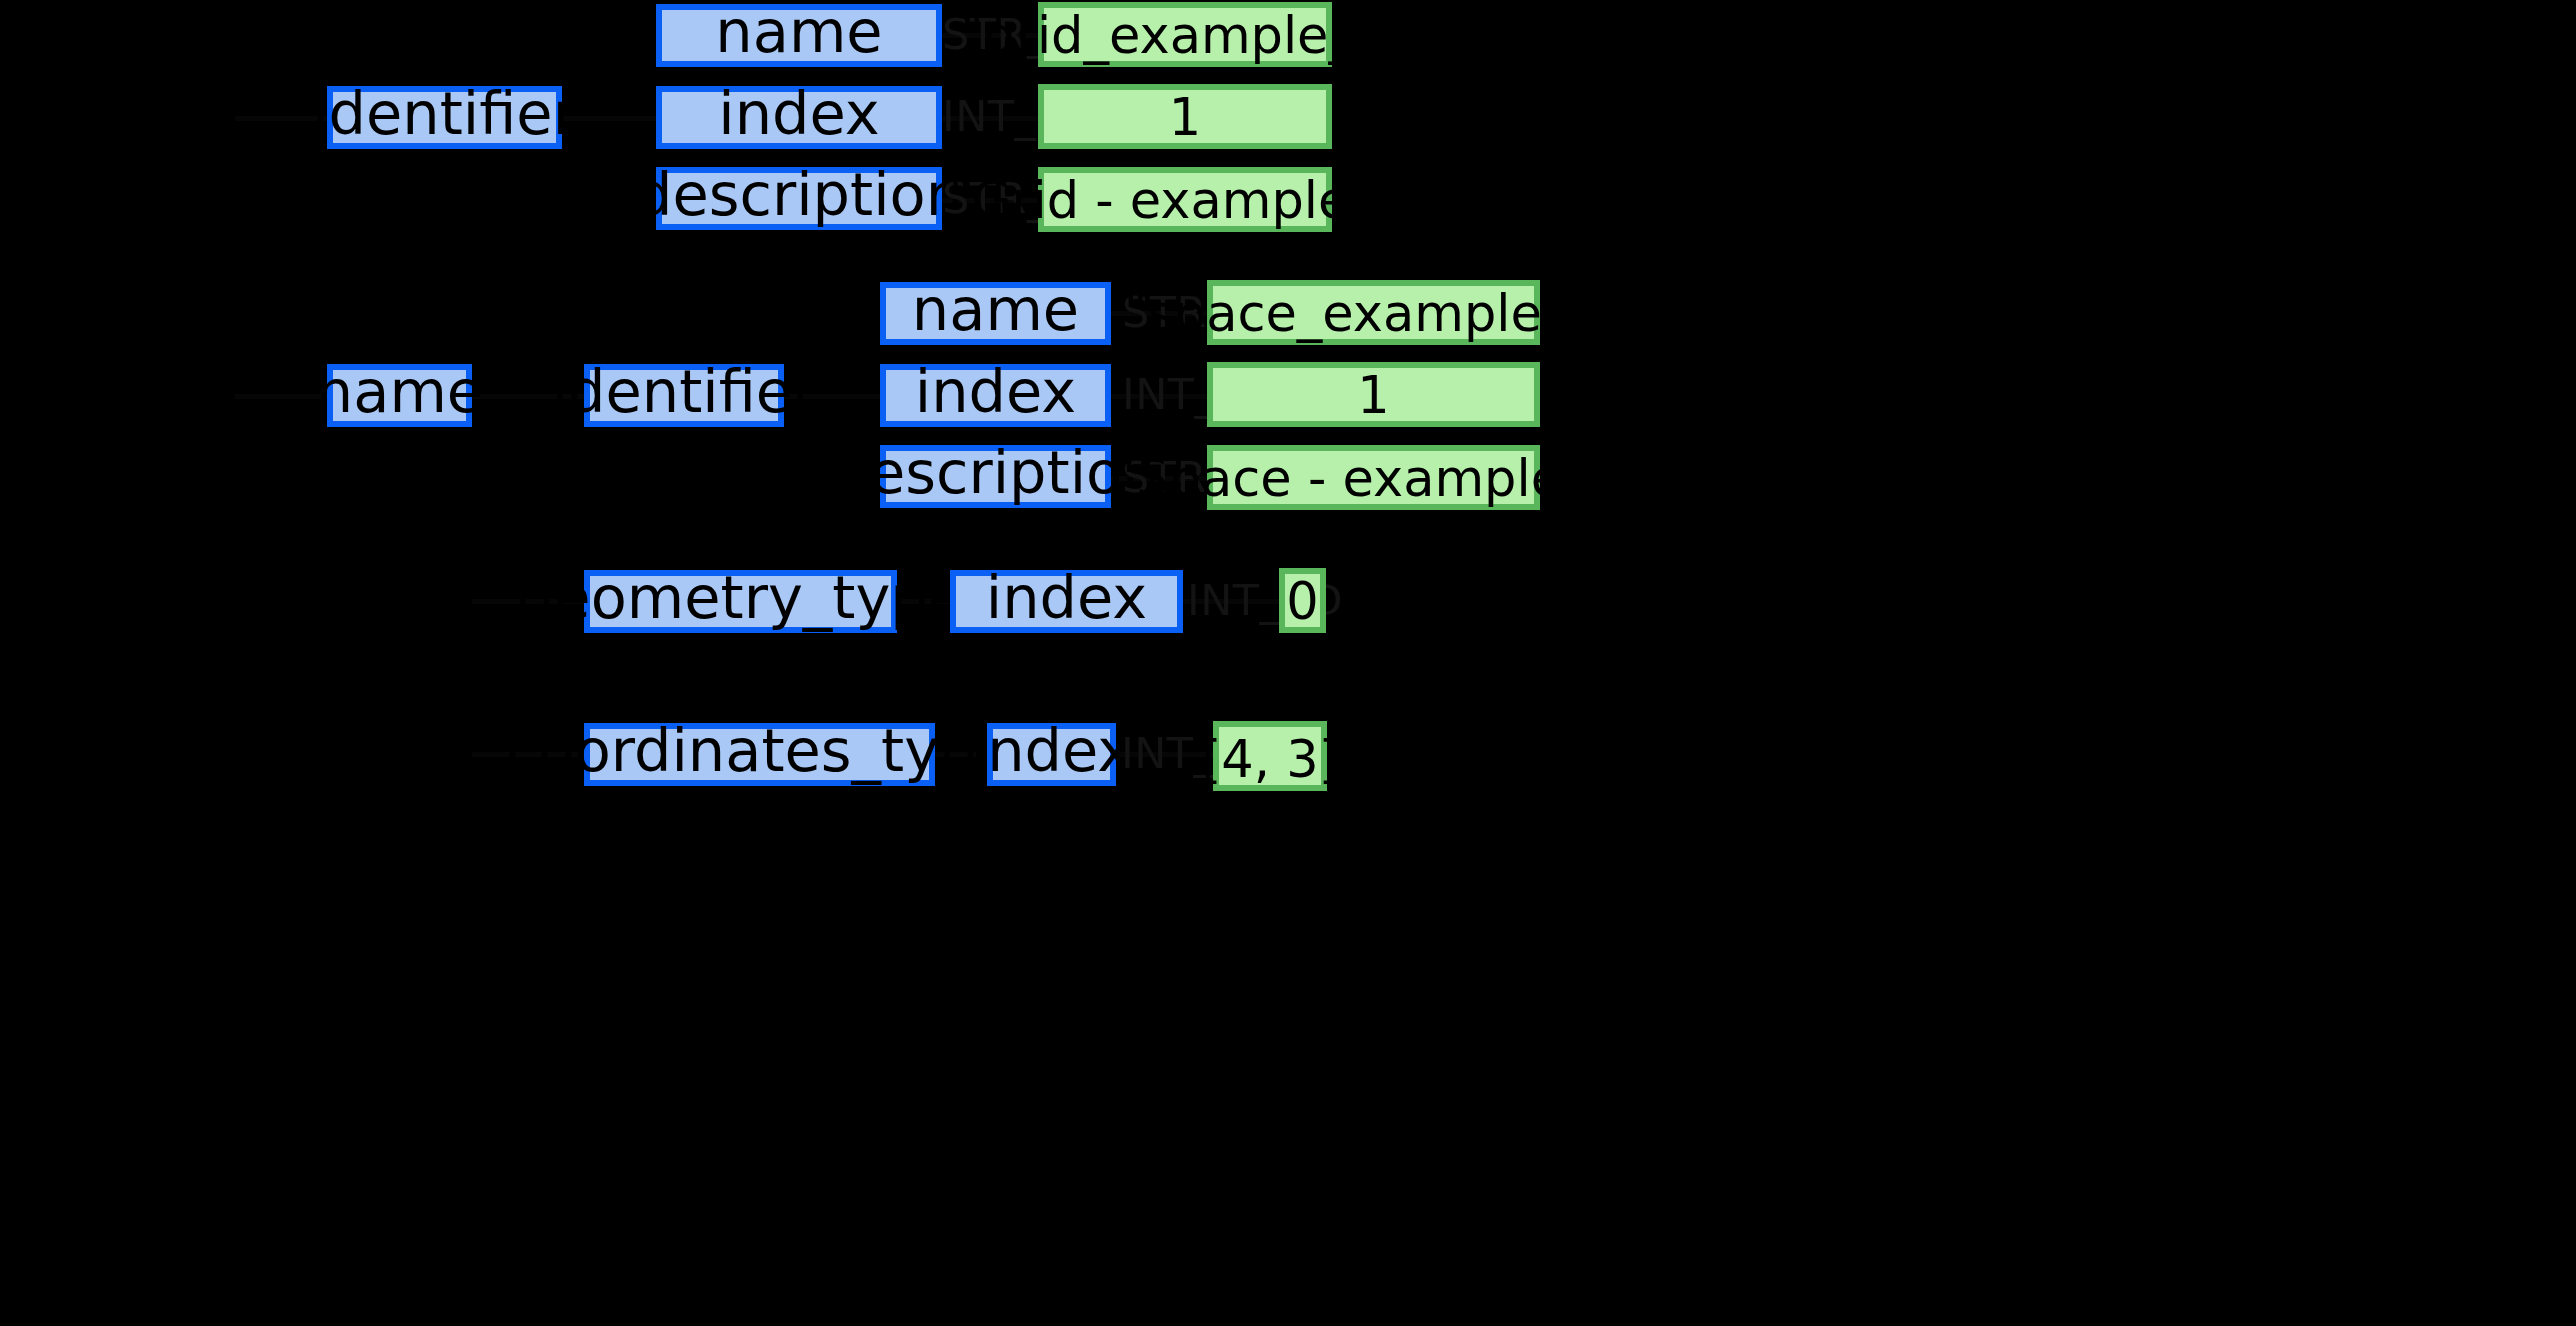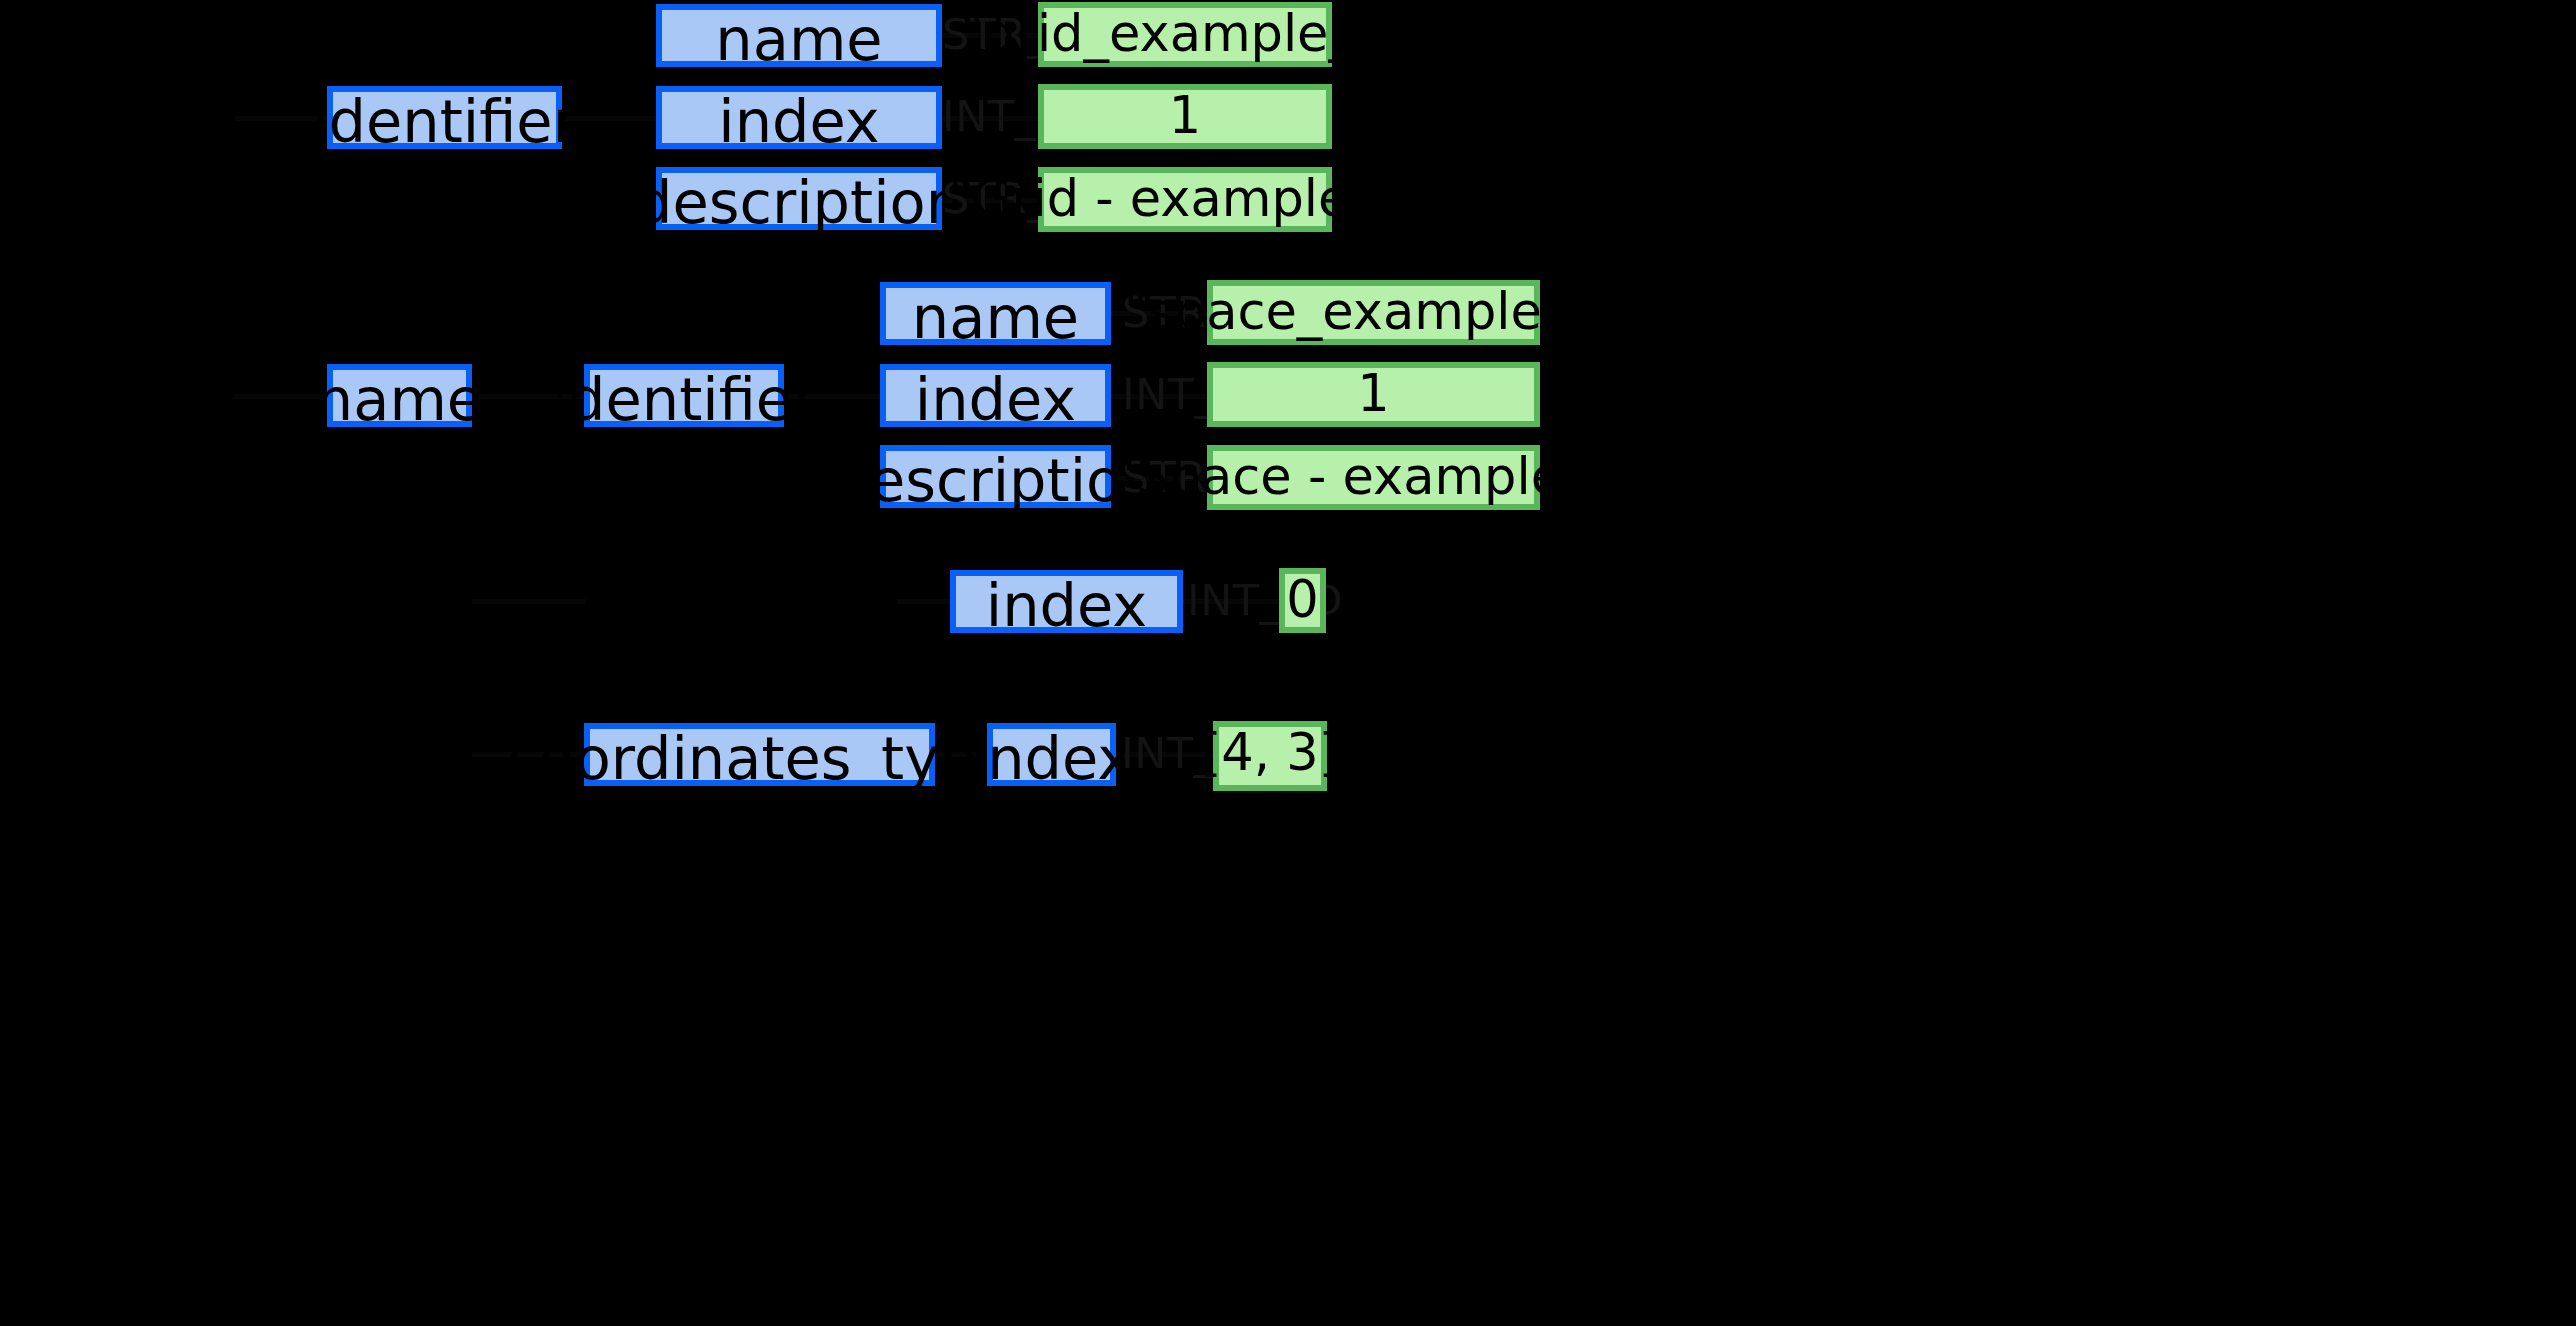--- a/index.html
+++ b/index.html
@@ -19,21 +19,21 @@
     left: 0;
     top: 0;
     width: 2576px;
     height: 1326px;
     background: #000000;
   }
   .node {
     position: absolute;
     box-sizing: border-box;
     display: flex;
-    align-items: flex-start;
+    align-items: flex-end;
     justify-content: center;
     text-align: center;
     color: #000000;
     white-space: nowrap;
     line-height: 1;
   }
   .node-blue {
     background: #aac8f5;
     border: 6.9px solid #0a5ff5;
     font-size: 59px;
@@ -155,20 +155,23 @@
   <div class="node node-blue" style="left:880px; top:445px; width:231px; height:63px;">
     <span>description</span>
   </div>
   <div class="type-label" style="left:1122px; top:453px; height:49px;">
     <span>STR_0D</span>
   </div>
   <div class="node node-green" style="left:1207px; top:445px; width:333px; height:65px;">
     <span>"Space - example 4"</span>
   </div>
 
+  <div class="node node-blue" style="left:584px; top:570px; width:313px; height:63px;">
+    <span>geometry_type</span>
+  </div>
   <div class="node node-blue" style="left:950px; top:570px; width:233px; height:63px;">
     <span>index</span>
   </div>
   <div class="type-label" style="left:1187px; top:576px; height:49px;">
     <span>INT_0D</span>
   </div>
   <div class="node node-green" style="left:1279px; top:568px; width:47px; height:65px;">
     <span>0</span>
   </div>
 

